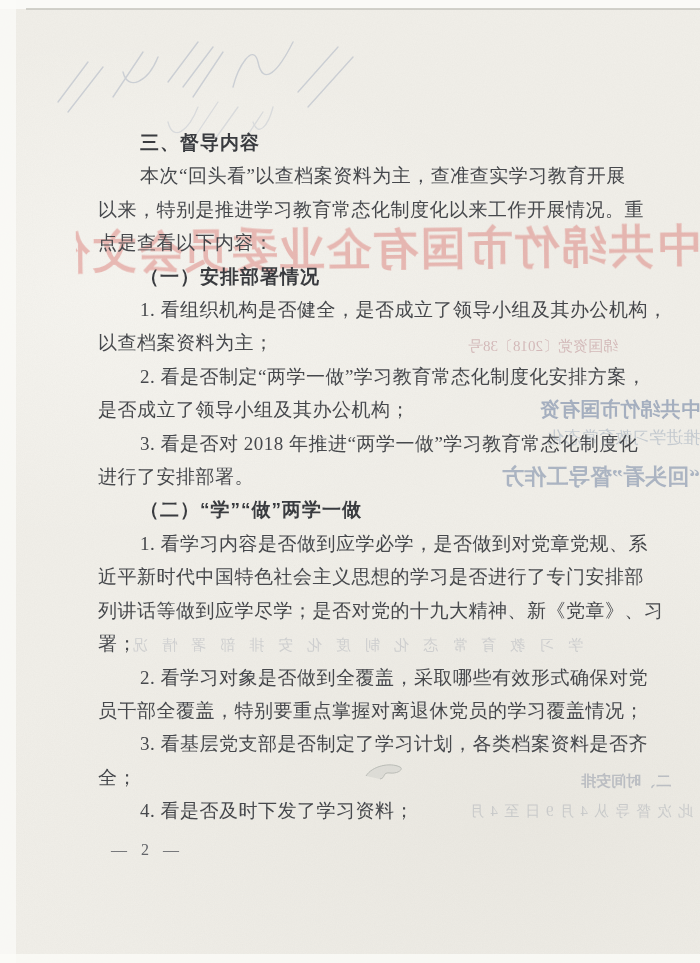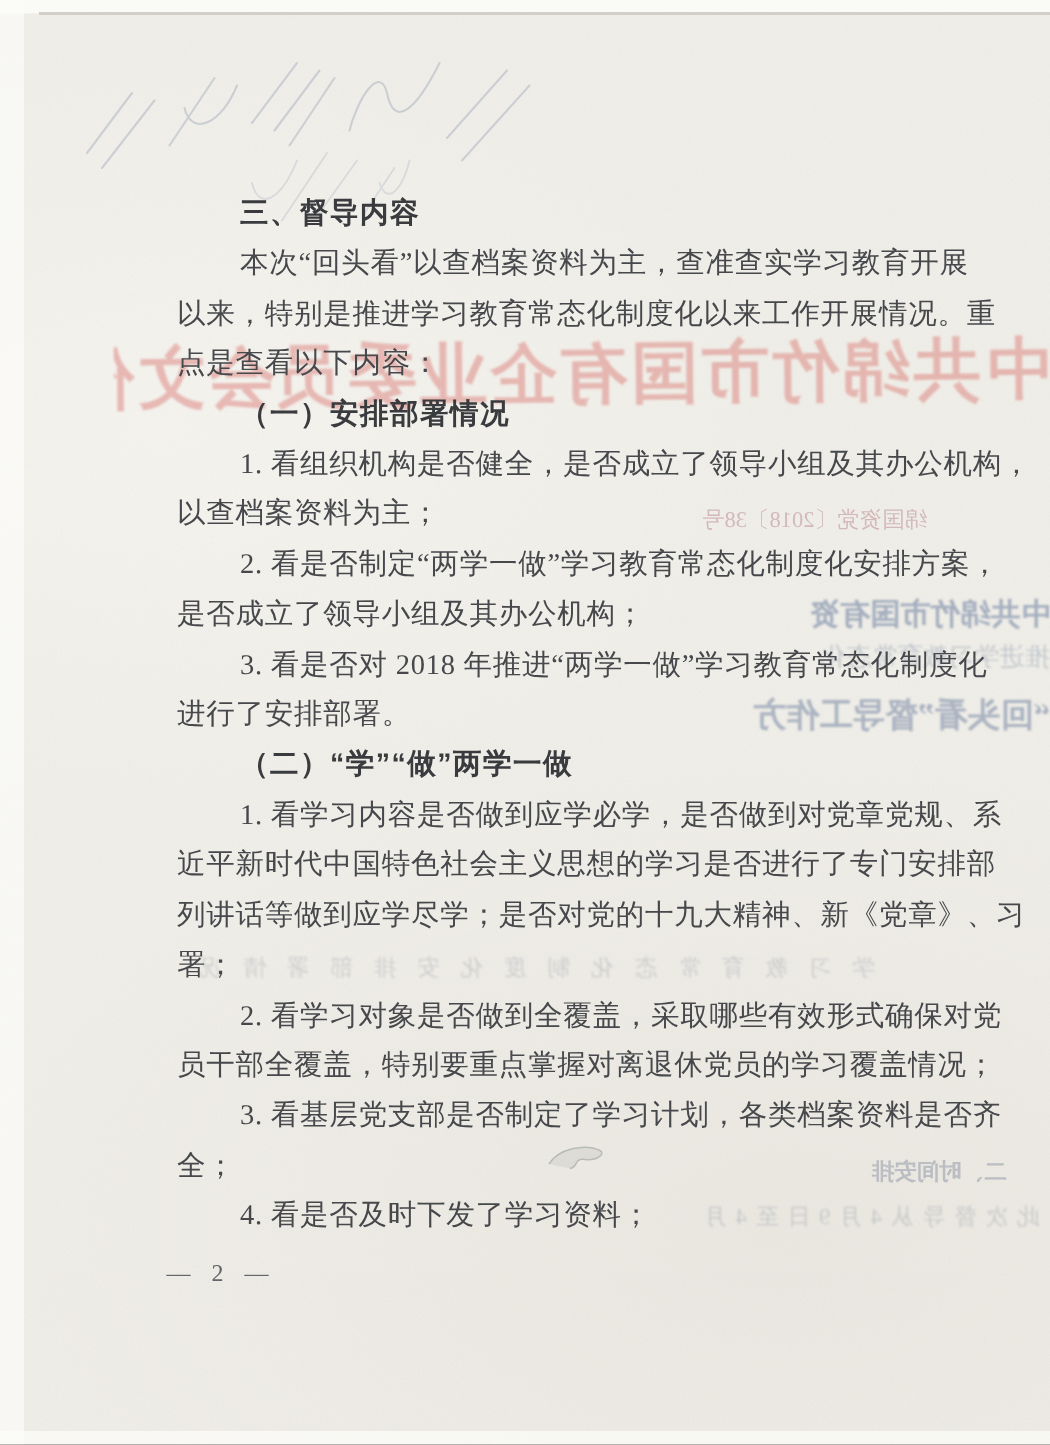--- a/index.html
+++ b/index.html
@@ -39,21 +39,21 @@
   .bleed-huitou{left:490px;top:462px;width:210px;font-size:22px;font-weight:700;
                 color:rgba(104,124,158,.50);filter:blur(.6px);}
   .bleed-midline{left:113px;top:636px;width:470px;font-size:15px;letter-spacing:14px;
                  color:rgba(118,128,148,.26);filter:blur(.7px);}
   .bleed-section2{left:521px;top:772px;width:150px;font-size:15px;font-weight:700;
                   color:rgba(122,132,152,.42);filter:blur(.5px);}
   .bleed-bottom{left:393px;top:802px;width:300px;font-size:15px;letter-spacing:6px;
                 color:rgba(118,128,148,.28);filter:blur(.7px);}
 
   
-  .textcol{position:absolute;left:118px;top:126px;width:524px;
+  .textcol{position:absolute;left:98px;top:126px;width:524px;
            font-size:19px;line-height:33.4px;color:#46484c;}
   .line{white-space:nowrap;letter-spacing:.5px;}
   .line.first{padding-left:42px;}
   .line.hd{font-family:"Liberation Sans","DejaVu Sans",sans-serif;
            font-weight:700;color:#393b3f;letter-spacing:1px;}
 
   .page-number{position:absolute;left:111px;top:841px;font-size:16px;
                color:#63656a;letter-spacing:5px;}
 
   .handwriting{position:absolute;left:8px;top:12px;pointer-events:none;}

